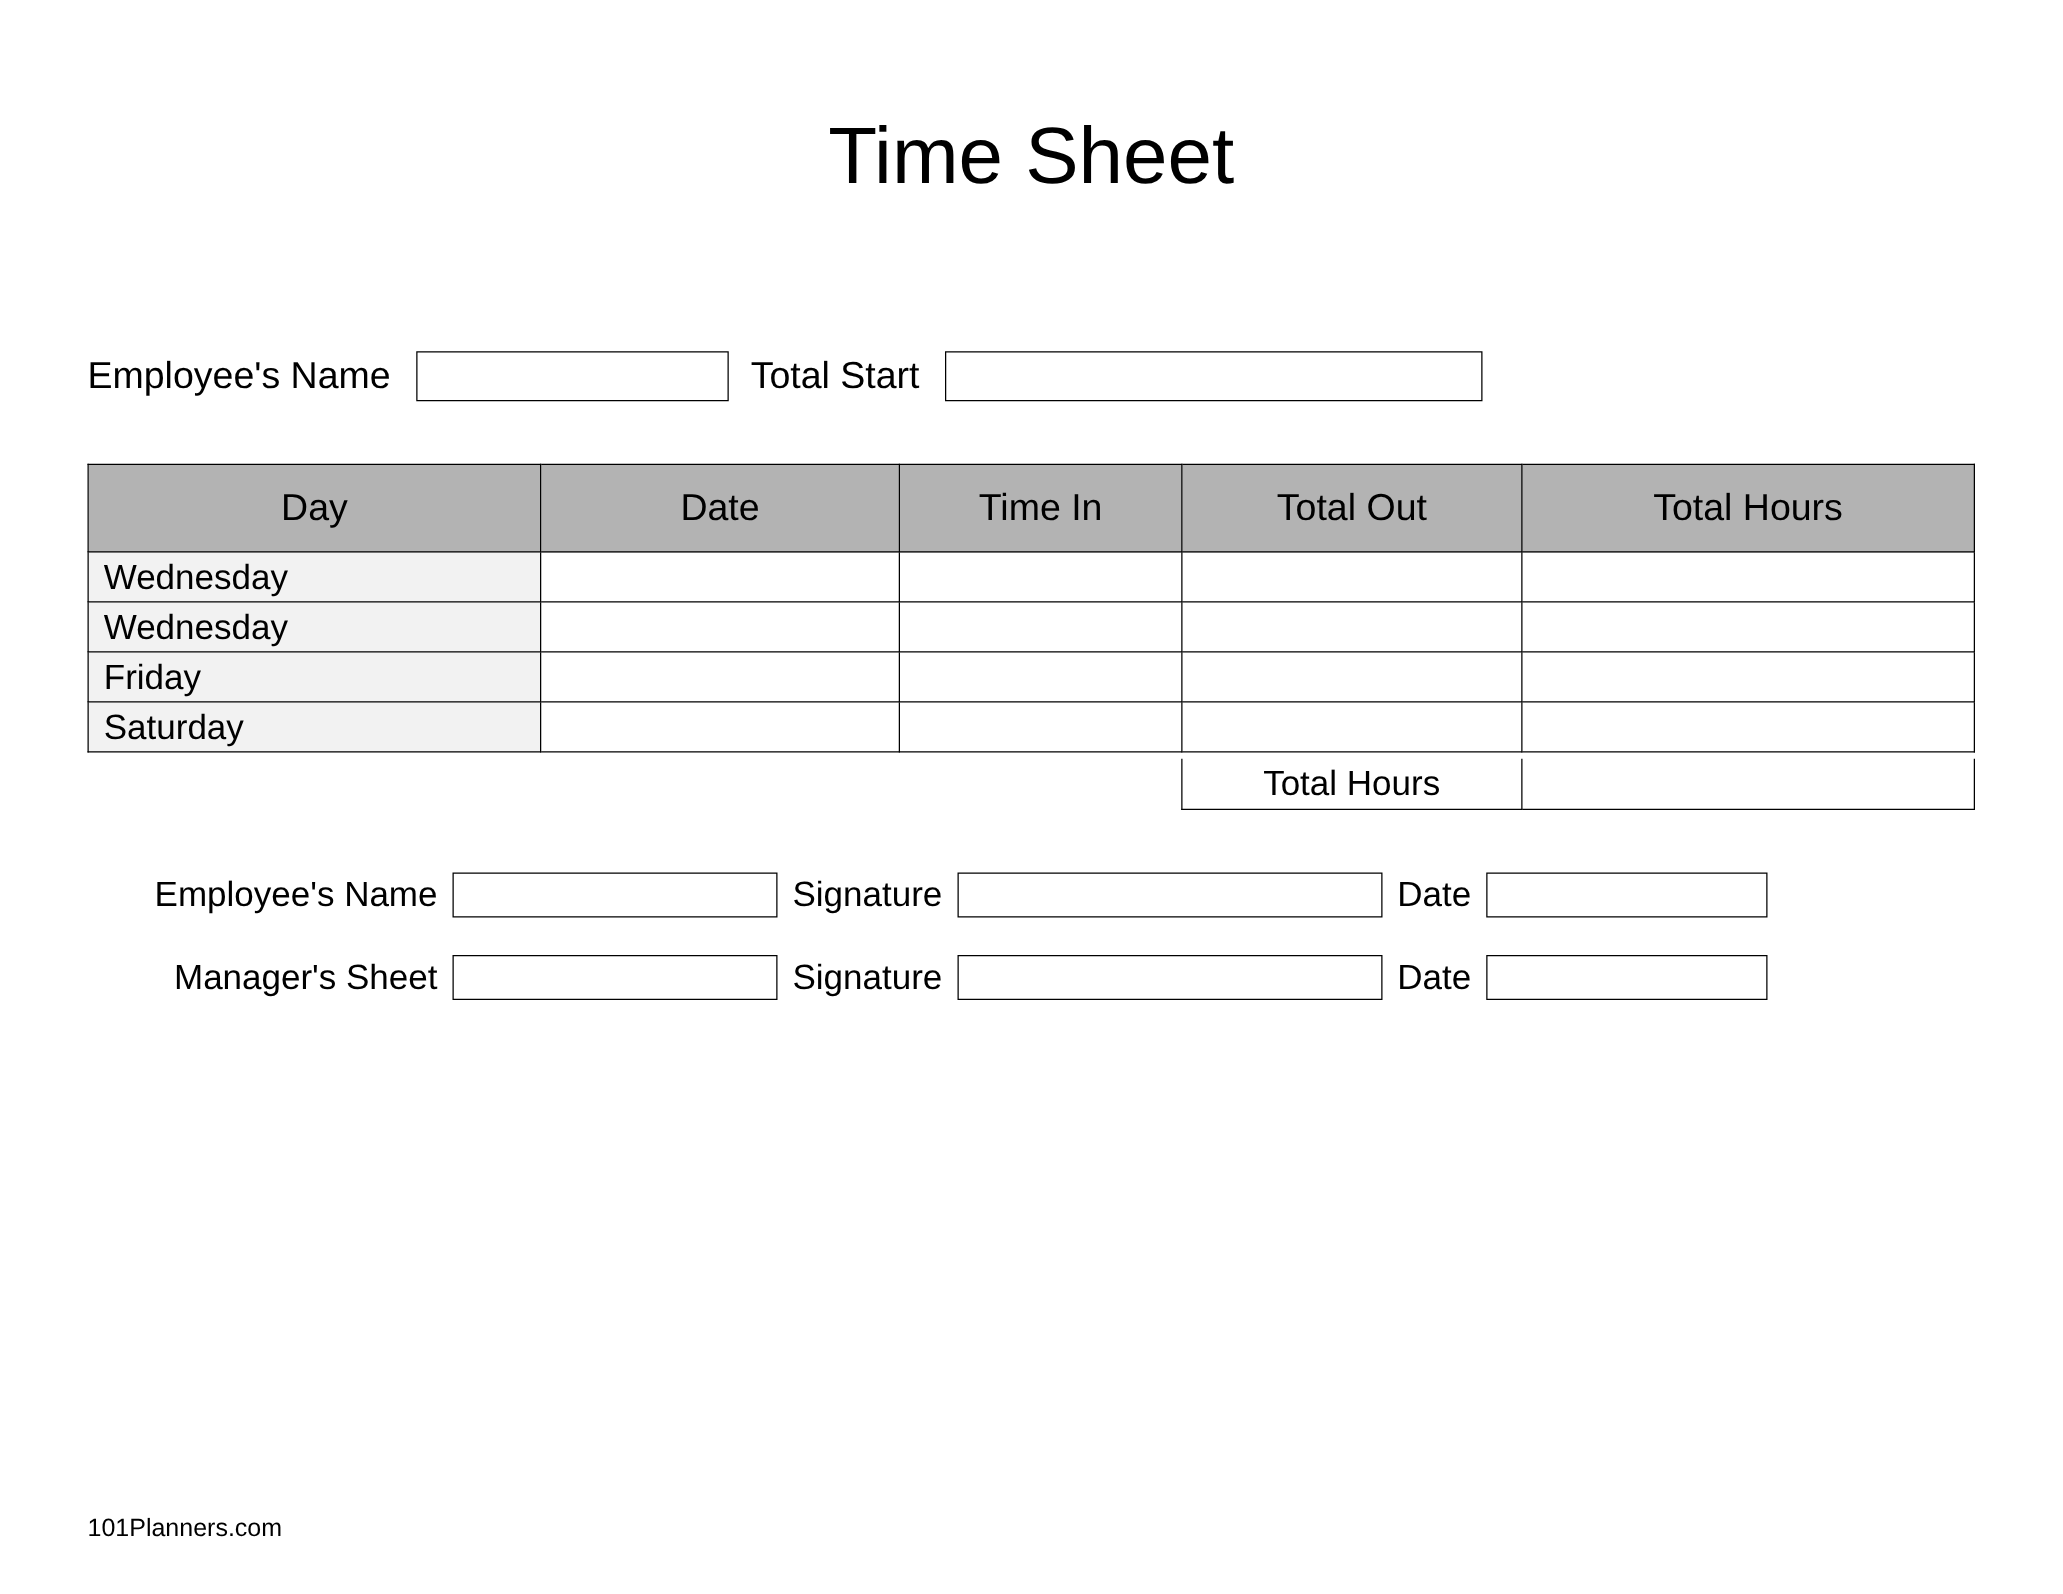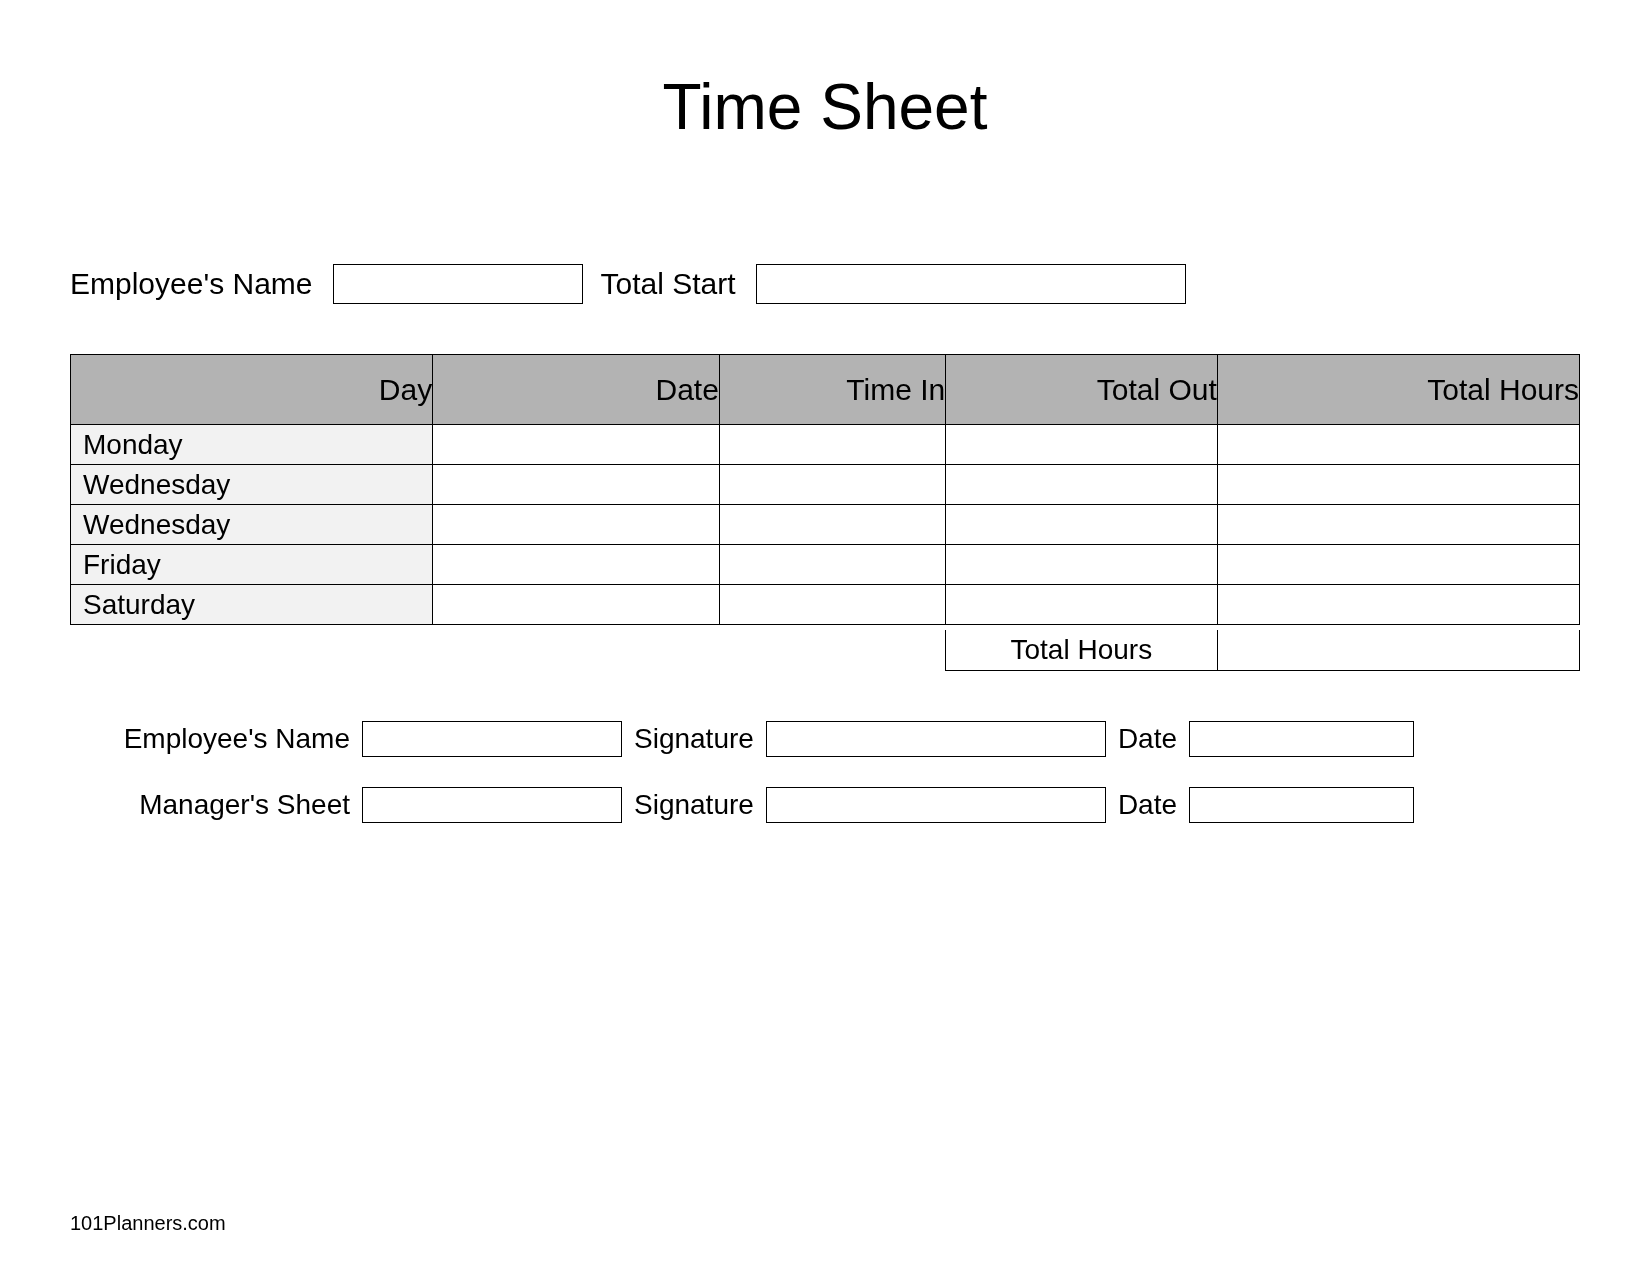--- a/index.html
+++ b/index.html
@@ -13,21 +13,21 @@
       color: #000000;
       width: 1650px;
       height: 1275px;
       position: relative;
       padding: 60px 70px;
     }
     .title {
       text-align: center;
       font-size: 64px;
       font-weight: 400;
-      margin-top: 10px;
+      margin-top: 27px;
       margin-bottom: 120px;
     }
     .header-row {
       display: flex;
       align-items: center;
       margin-bottom: 50px;
       font-size: 30px;
     }
     .header-row .label {
       margin-right: 20px;
@@ -47,21 +47,21 @@
       border-collapse: collapse;
       width: 100%;
       margin-bottom: 5px;
     }
     table.timesheet th {
       background: #b3b3b3;
       border: 1.5px solid #000;
       font-weight: 400;
       font-size: 30px;
       height: 70px;
-      text-align: right;
+      text-align: center;
     }
     table.timesheet td {
       border: 1.5px solid #000;
       font-size: 28px;
       height: 40px;
       padding: 0 12px;
     }
     table.timesheet td.day-cell {
       background: #f2f2f2;
     }
@@ -155,27 +155,20 @@
   <thead>
     <tr>
       <th>Day</th>
       <th>Date</th>
       <th>Time In</th>
       <th>Total Out</th>
       <th>Total Hours</th>
     </tr>
   </thead>
   <tbody>
-    <tr>
-      <td class="day-cell">Monday</td>
-      <td></td>
-      <td></td>
-      <td></td>
-      <td></td>
-    </tr>
     <tr>
       <td class="day-cell">Wednesday</td>
       <td></td>
       <td></td>
       <td></td>
       <td></td>
     </tr>
     <tr>
       <td class="day-cell">Wednesday</td>
       <td></td>

